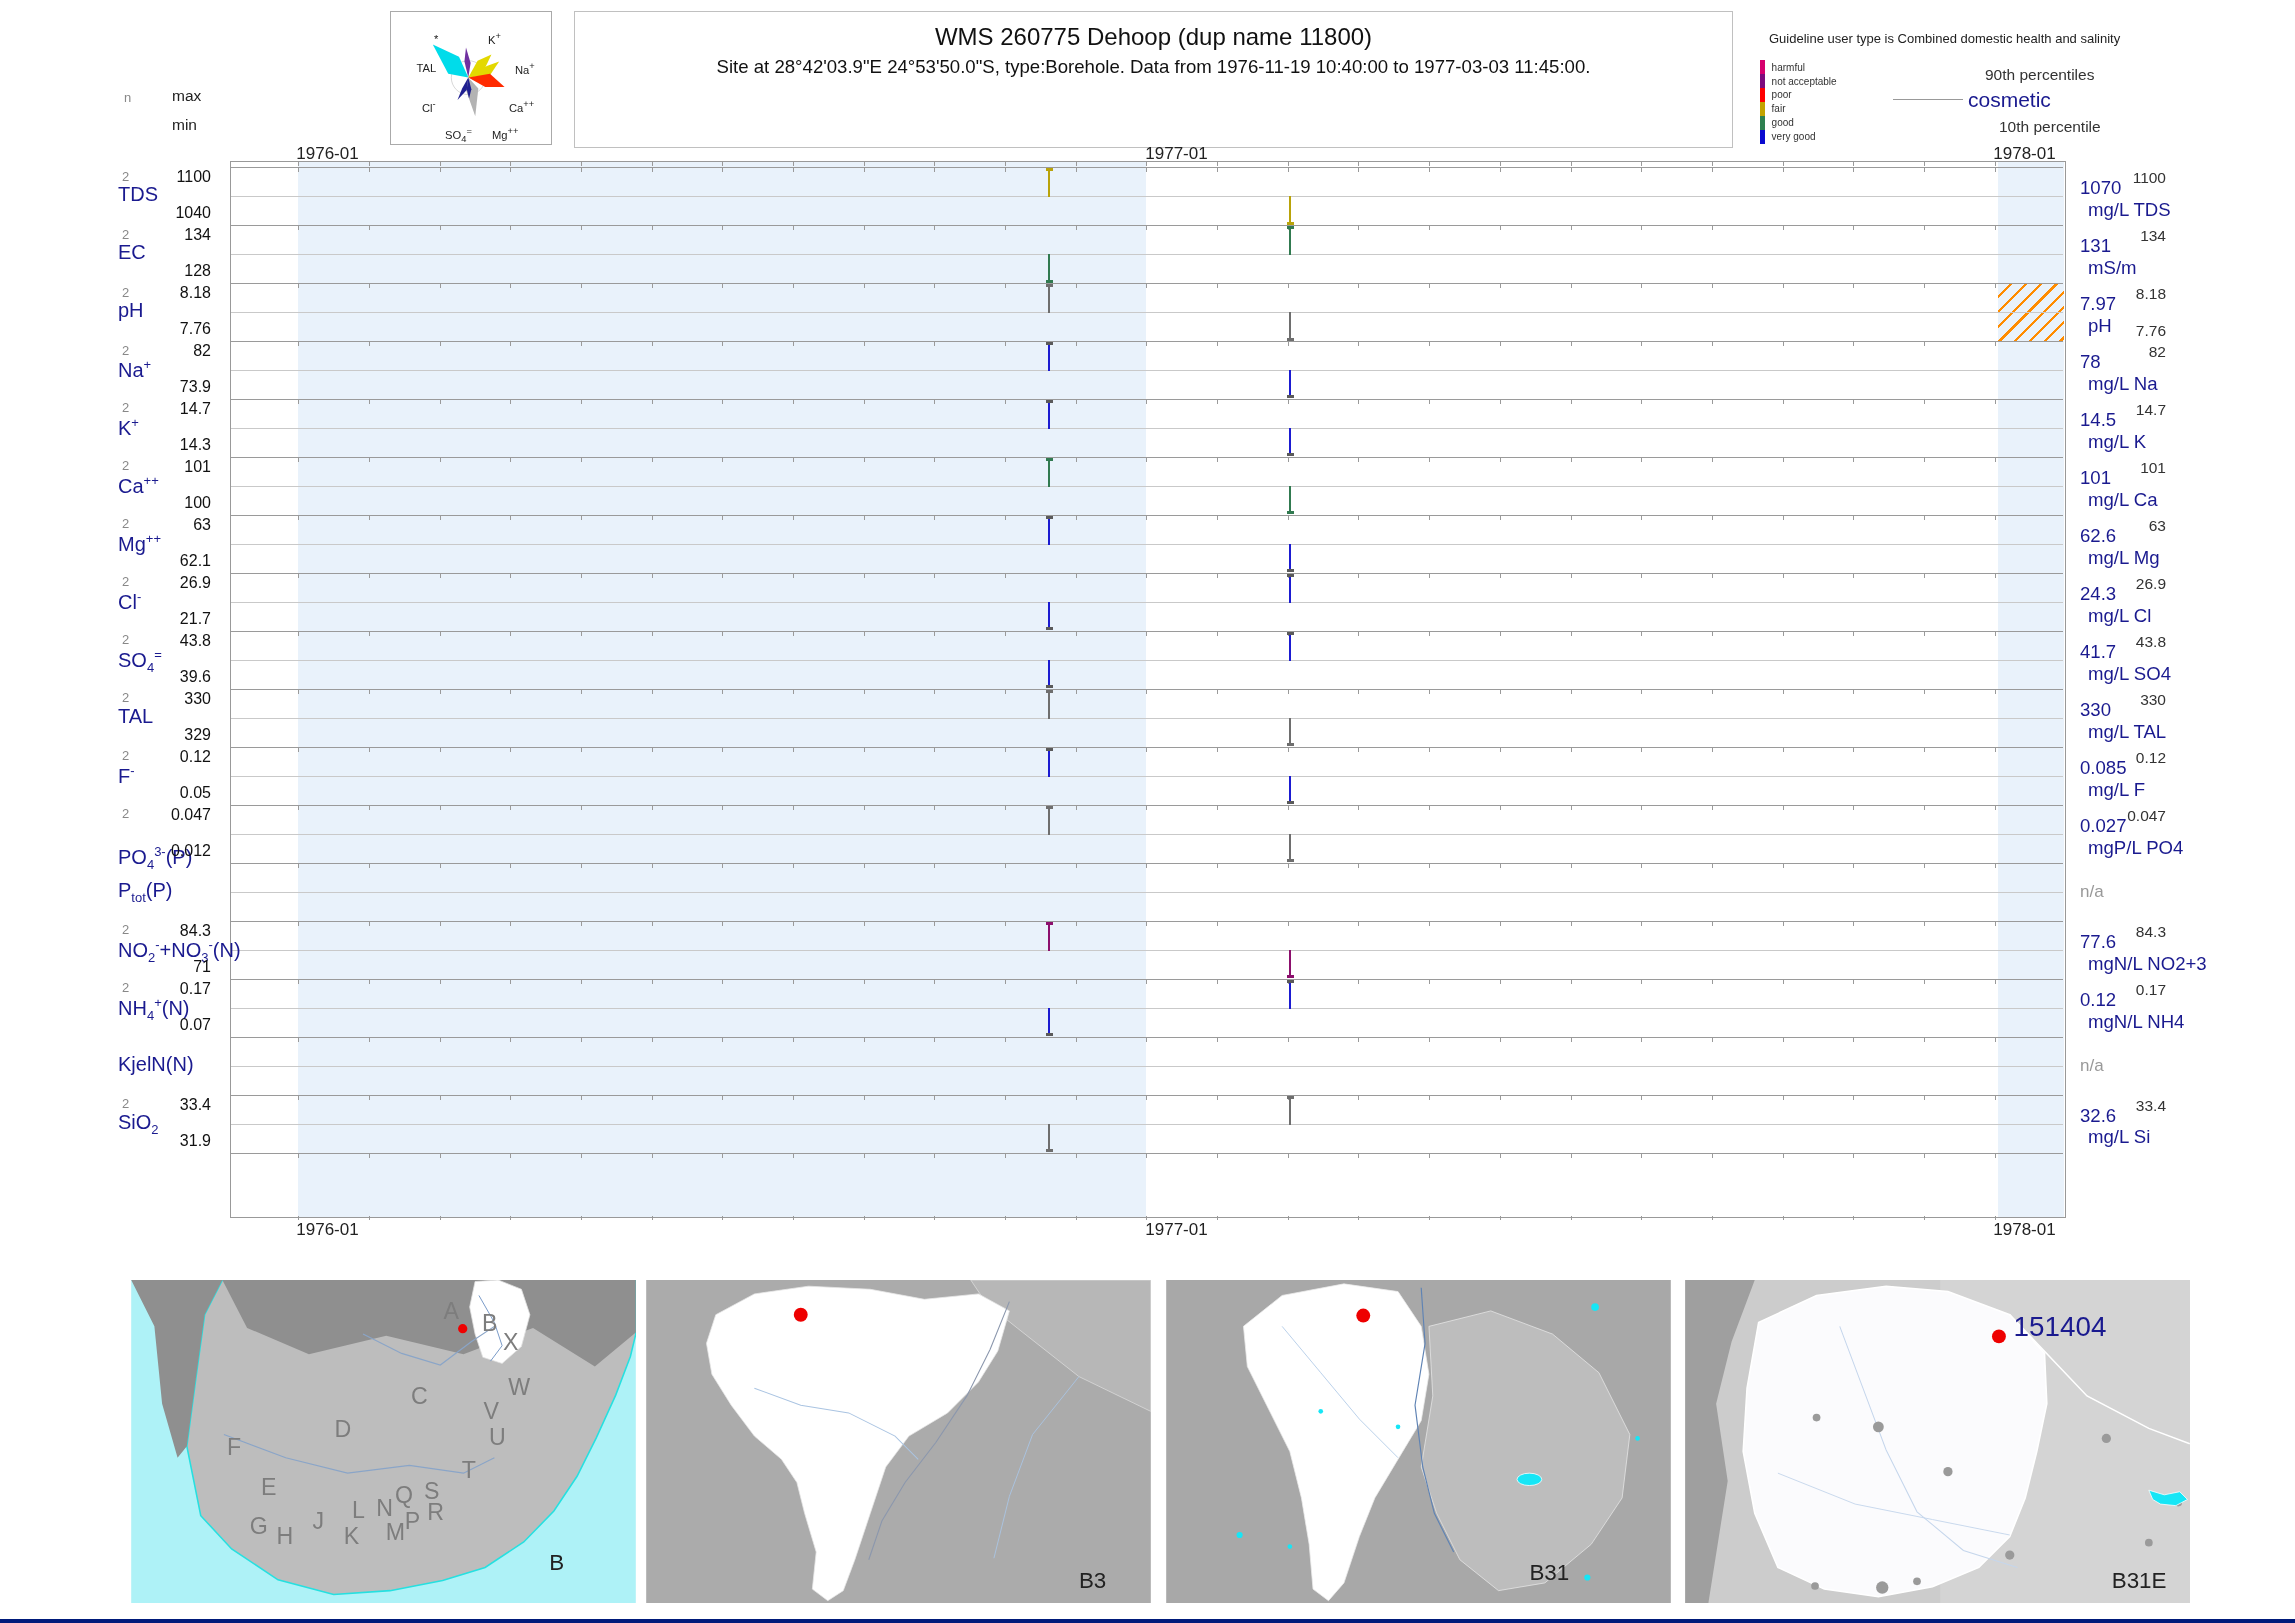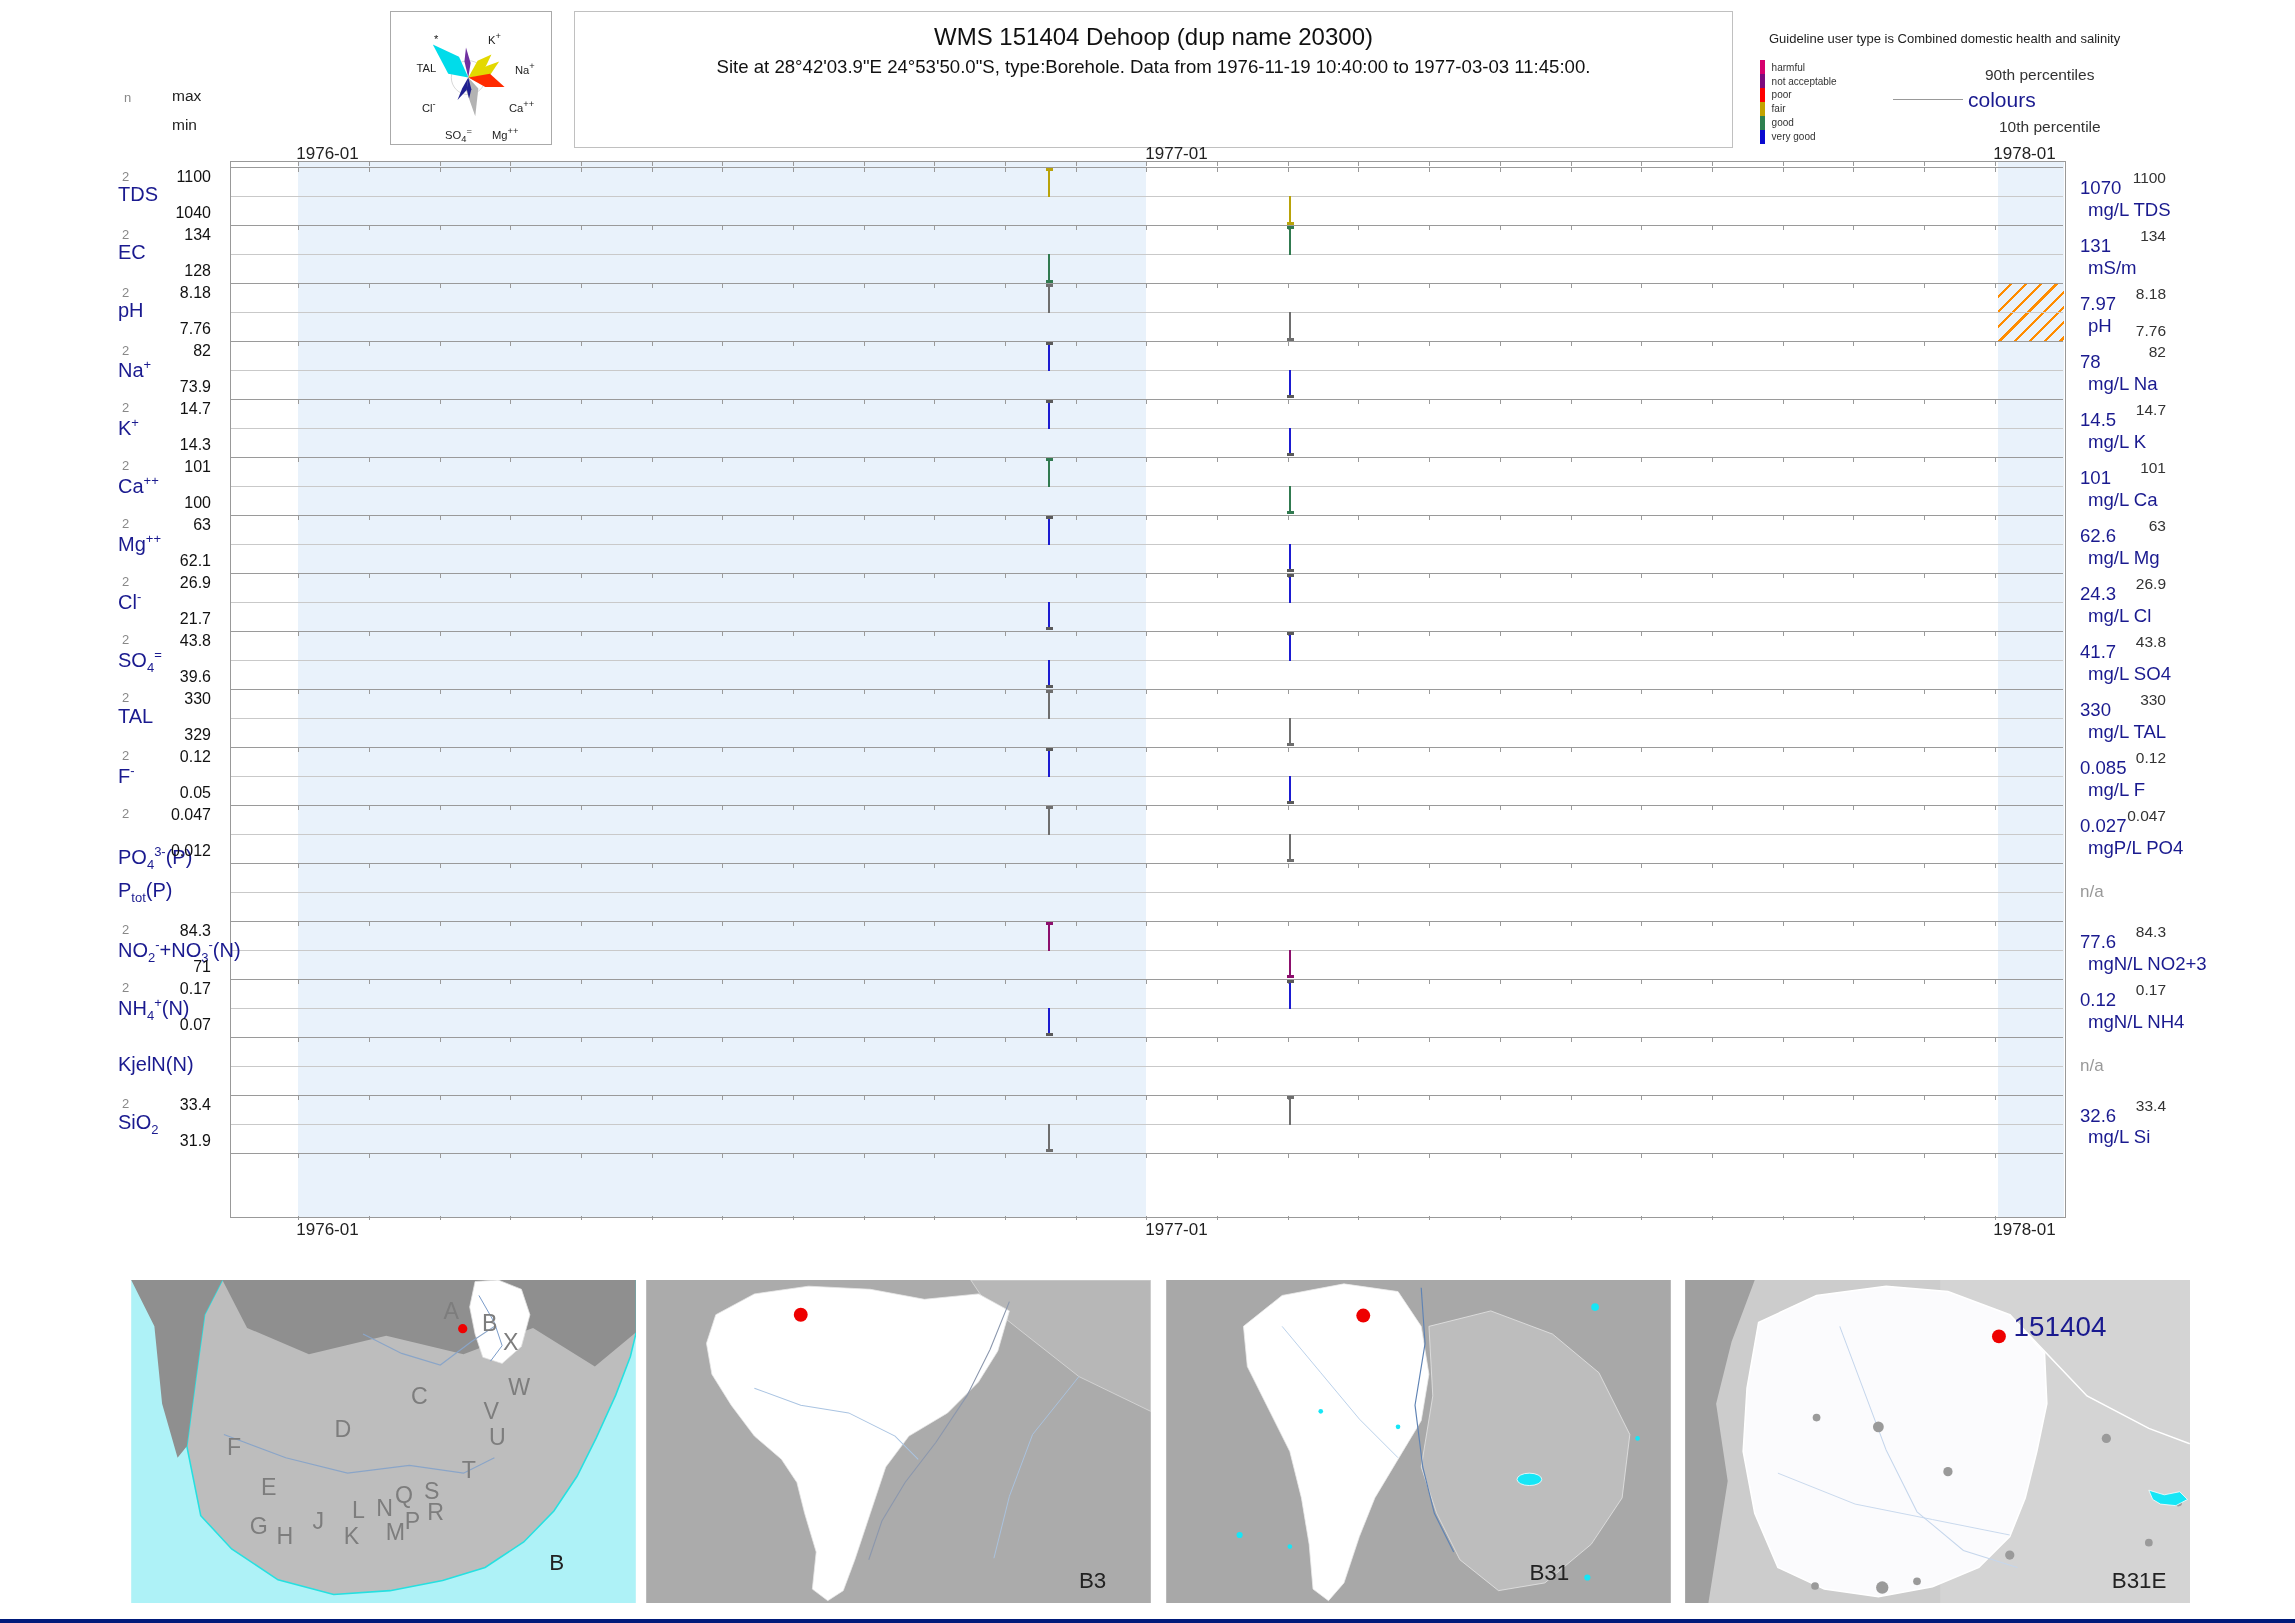--- a/index.html
+++ b/index.html
@@ -72,42 +72,42 @@
       <polygon points="100,85 104,100 101,112 98,100" fill="#202090"></polygon>
     </svg>
     
   <div class="ion-label" style="left: 43px; top: 21.6px;">*</div><div class="ion-label" style="left: 97px; top: 19.3px;">K<sup>+</sup></div><div class="ion-label" style="left: 25.5px; top: 50px;">TAL</div><div class="ion-label" style="left: 124px; top: 49px;">Na<sup>+</sup></div><div class="ion-label" style="left: 31px; top: 87px;">Cl<sup>-</sup></div><div class="ion-label" style="left: 118px; top: 87px;">Ca<sup>++</sup></div><div class="ion-label" style="left: 54px; top: 114px;">SO<sub>4</sub><sup>=</sup></div><div class="ion-label" style="left: 101px; top: 114px;">Mg<sup>++</sup></div></div>
 
   <div class="abs mini" style="left:124px;top:90px;color:#888;font-size:13px">n</div>
   <div class="abs mini" style="left:172px;top:87px">max</div>
   <div class="abs mini" style="left:172px;top:116px">min</div>
 
   <div class="abs" id="header-box">
-    <div id="title">WMS 151404  Dehoop (dup name 20300)</div>
+    <div id="title">WMS 260775  Dehoop (dup name 11800)</div>
     <div id="subtitle">Site at 28°42'03.9"E 24°53'50.0"S, type:Borehole.  Data from 1976-11-19 10:40:00 to 1977-03-03 11:45:00.</div>
   </div>
 
   <div class="abs" id="guide-title">Guideline user type is Combined domestic health and salinity</div>
   <div class="abs" id="class-bar">
       <div class="class-seg" style="background: rgb(214, 0, 110);"></div>
       <div class="class-label" style="top: 1.5px;">harmful</div>
       <div class="class-seg" style="background: rgb(125, 10, 125);"></div>
       <div class="class-label" style="top: 15.5px;">not acceptable</div>
       <div class="class-seg" style="background: rgb(255, 0, 0);"></div>
       <div class="class-label" style="top: 29px;">poor</div>
       <div class="class-seg" style="background: rgb(195, 163, 0);"></div>
       <div class="class-label" style="top: 43px;">fair</div>
       <div class="class-seg" style="background: rgb(46, 128, 80);"></div>
       <div class="class-label" style="top: 57px;">good</div>
       <div class="class-seg" style="background: rgb(10, 10, 208);"></div>
       <div class="class-label" style="top: 71px;">very good</div>
     </div>
   <div class="abs" id="p90">90th percentiles</div>
   <div class="abs" id="median-line"></div>
-  <div class="abs" id="medians">colours</div>
+  <div class="abs" id="medians">cosmetic</div>
   <div class="abs" id="p10">10th percentile</div>
 
   <div class="abs" id="plot-frame">
       <div class="band" style="left: 67px; width: 848px;"></div>
       <div class="band" style="left: 1767px; width: 66px;"></div>
       <div class="hatch" style="left: 1767px; width: 66px; top: 121px; height: 58px;"></div>
       <div class="tick" style="left: 67px; top: 0px;"></div>
       <div class="tick" style="left: 138px; top: 0px;"></div>
       <div class="tick" style="left: 209px; top: 0px;"></div>
       <div class="tick" style="left: 279px; top: 0px;"></div>

